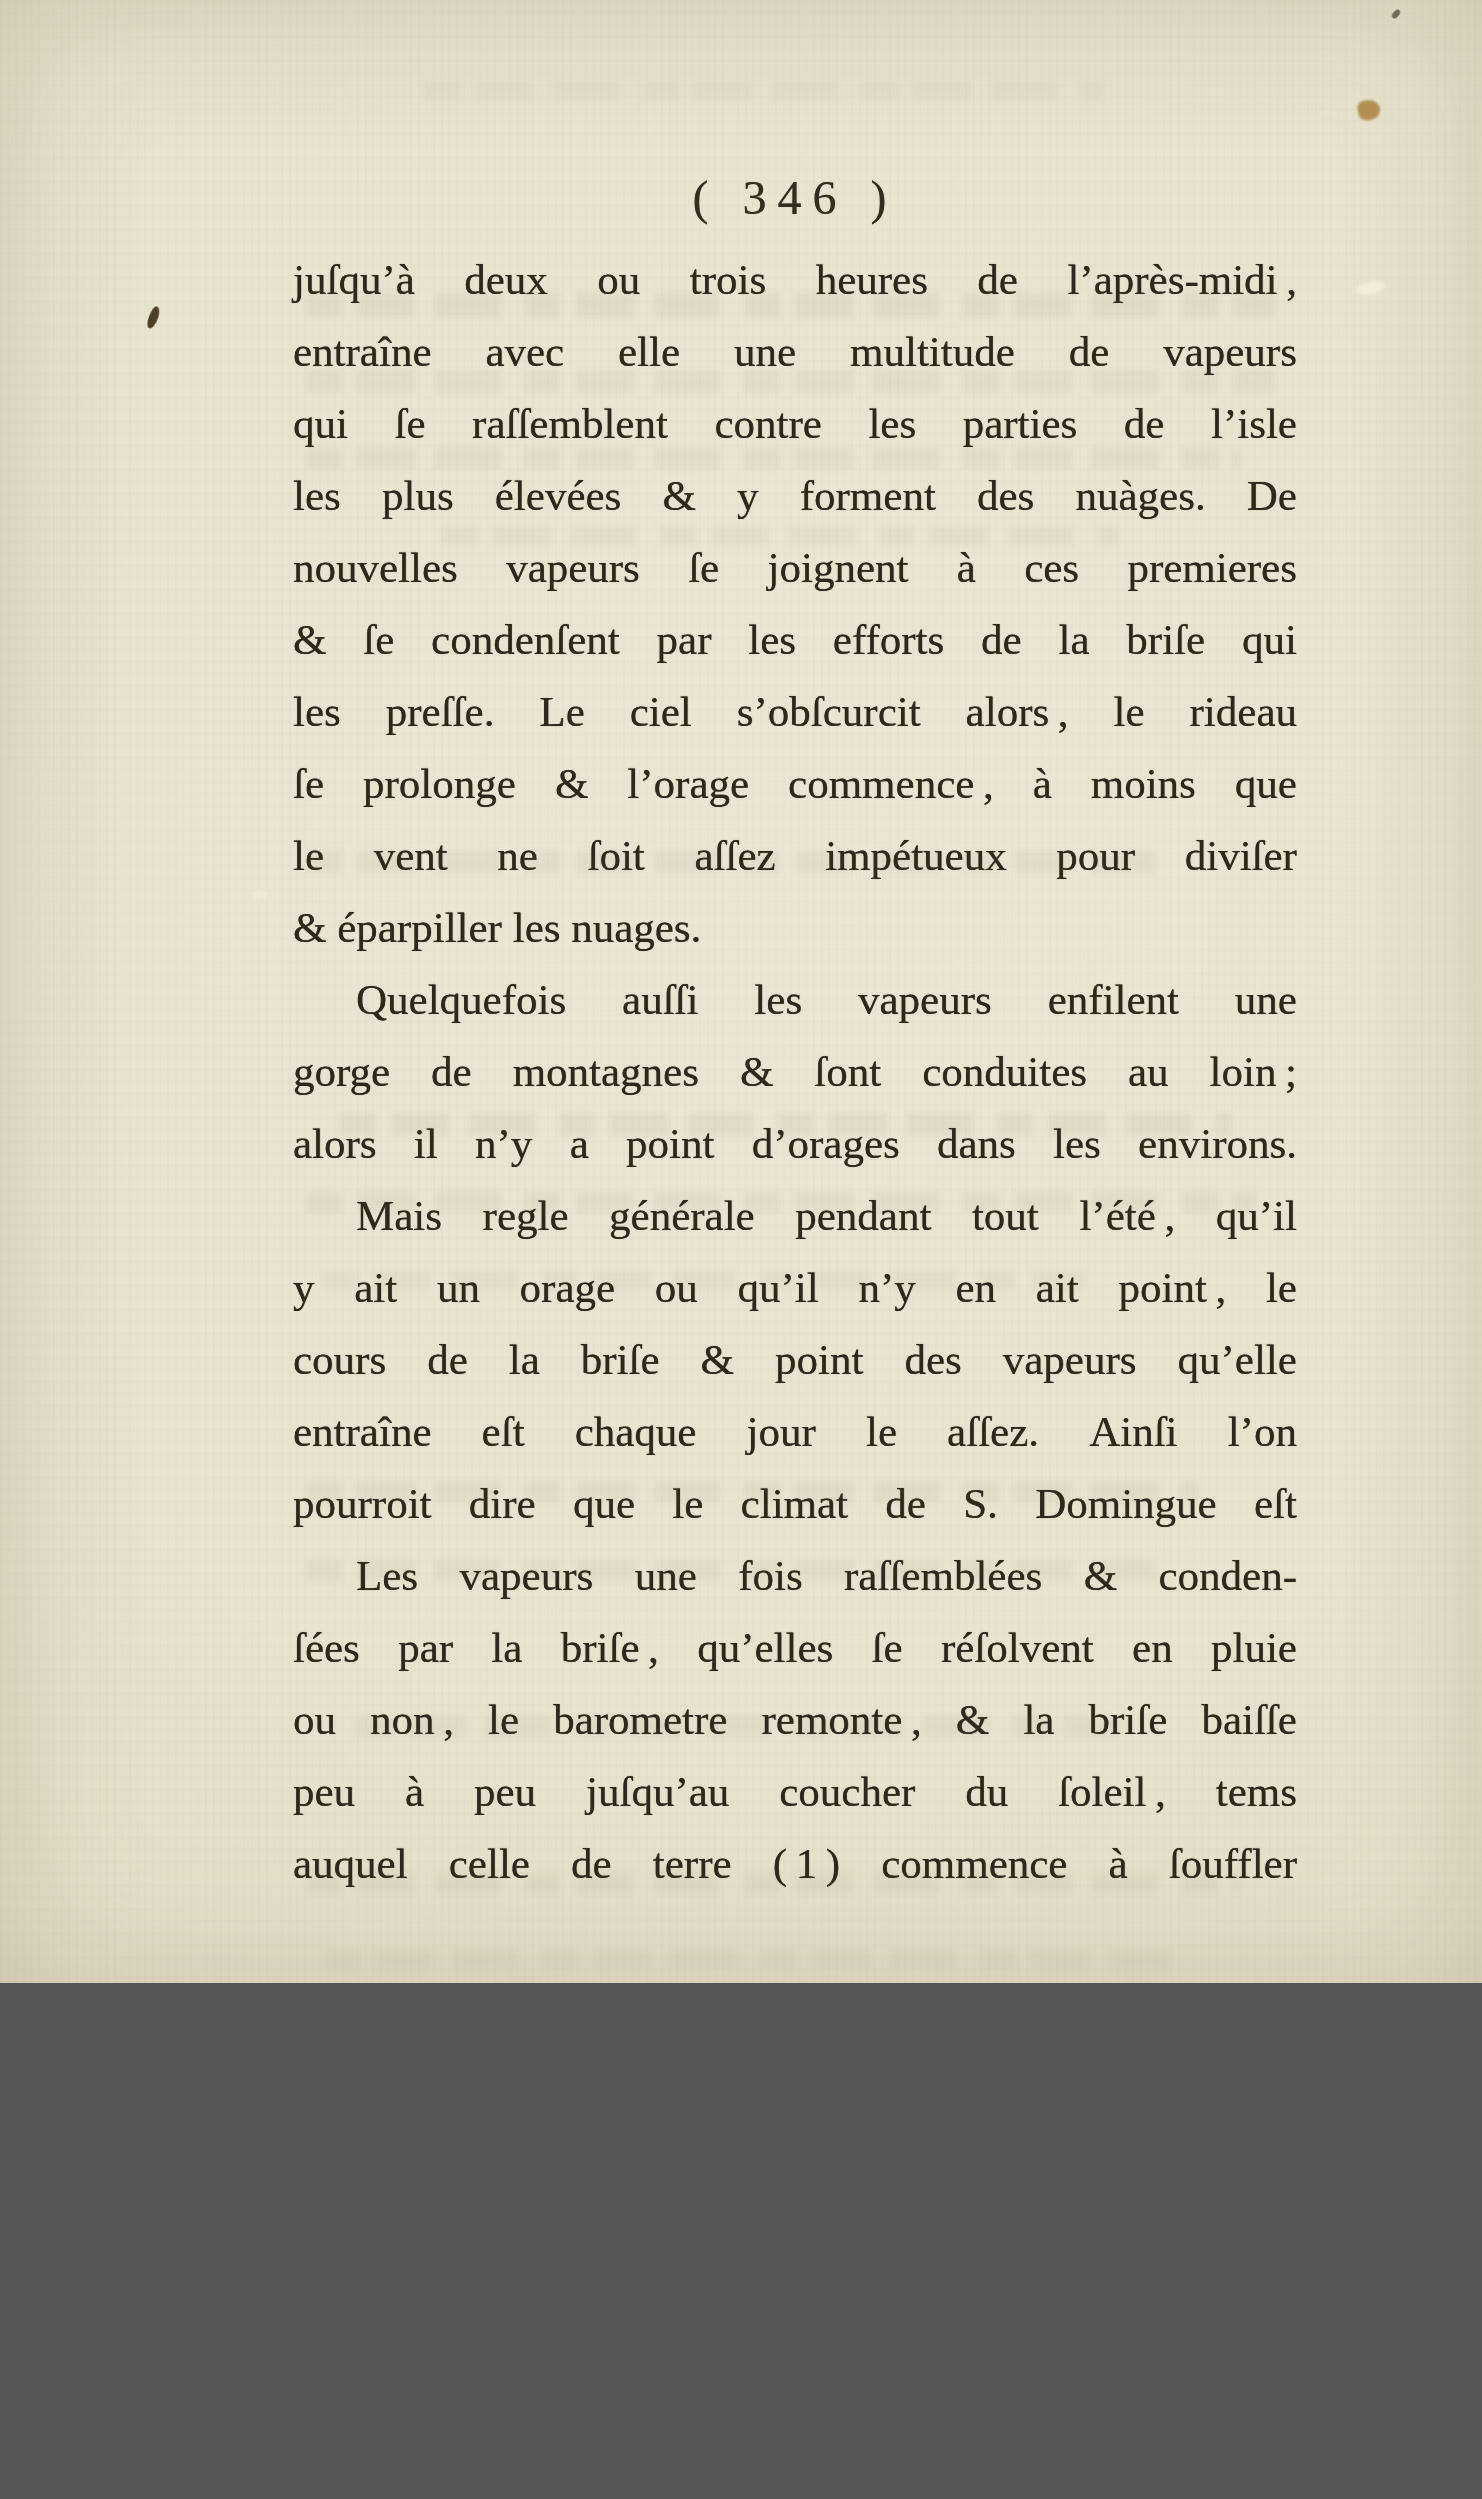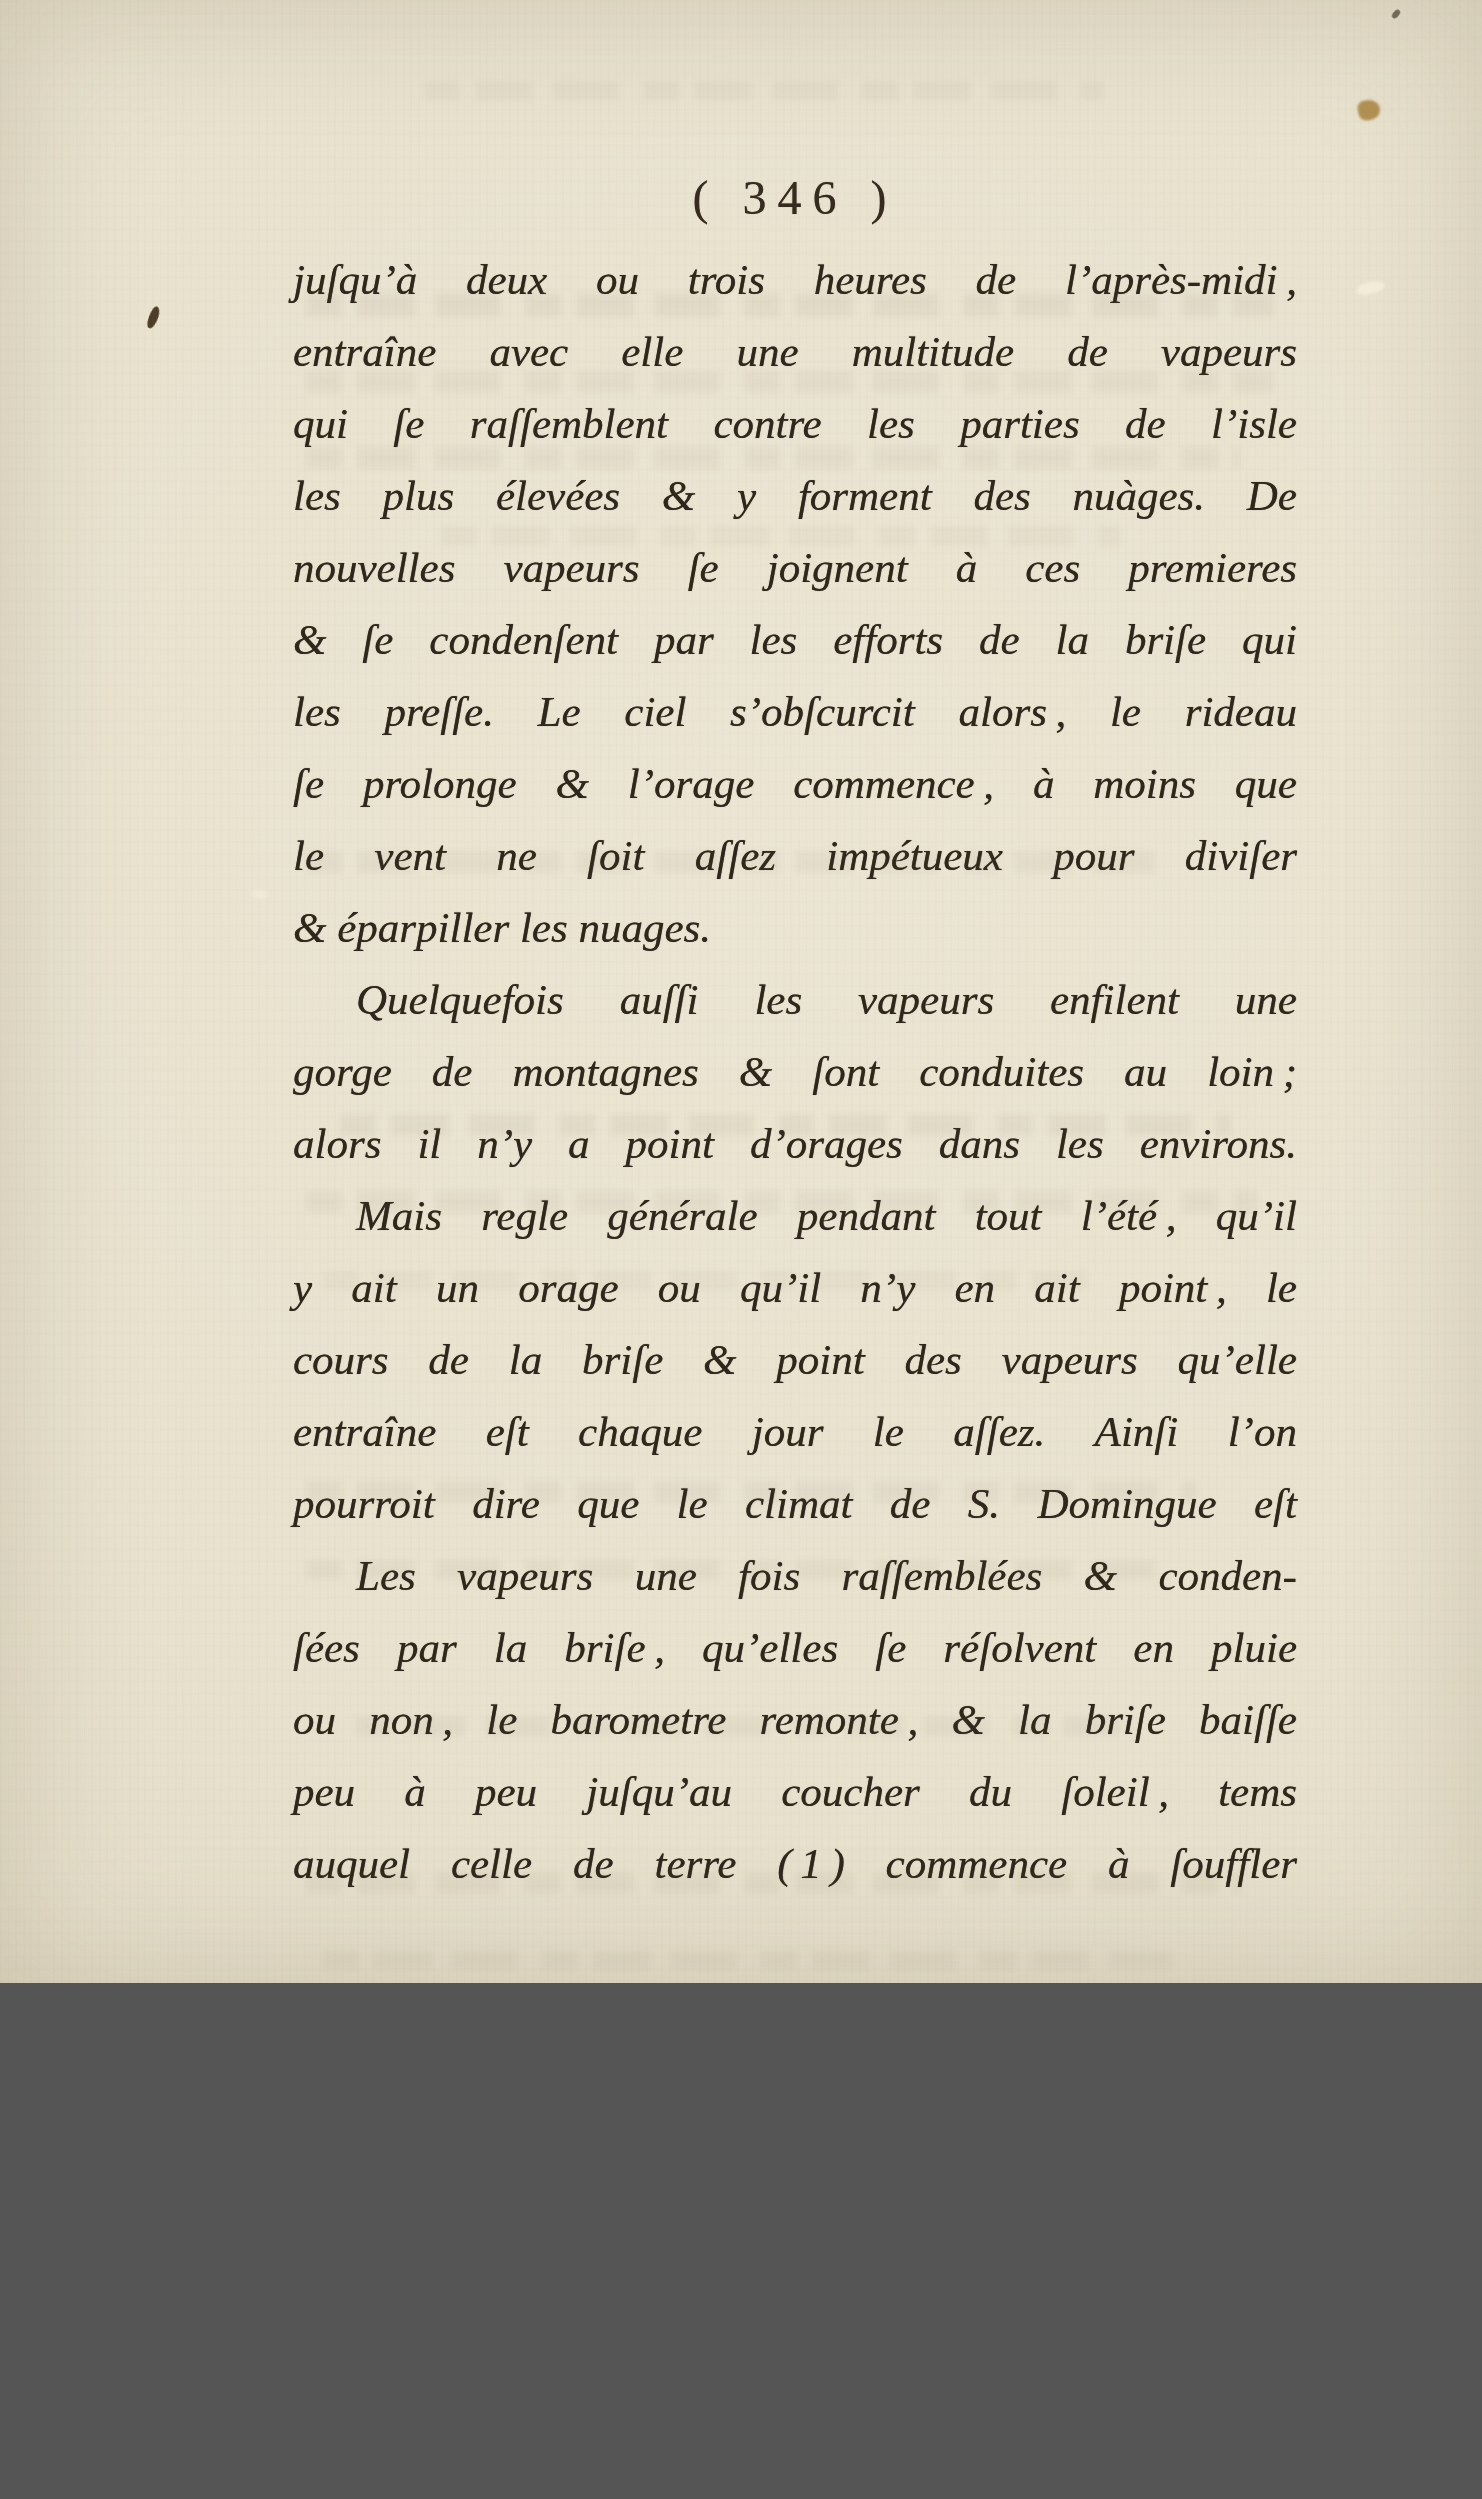--- a/index.html
+++ b/index.html
@@ -41,21 +41,20 @@
     left: 293px; top: 244px; width: 1004px;
     color: #2f271c;
     text-shadow: 0 0 0.8px rgba(47,39,28,0.62), 0.3px 0.3px 0 rgba(47,39,28,0.30);
   }
 
   .line {
     height: 72px;
     line-height: 72px;
     font-size: 43px;
     white-space: pre;
-    font-style: italic;
   }
   .line.justify {
     display: flex;
     justify-content: space-between;
     align-items: baseline;
   }
   .line.indent { padding-left: 63px; }
 
   .footnote-rule {
     position: absolute;

